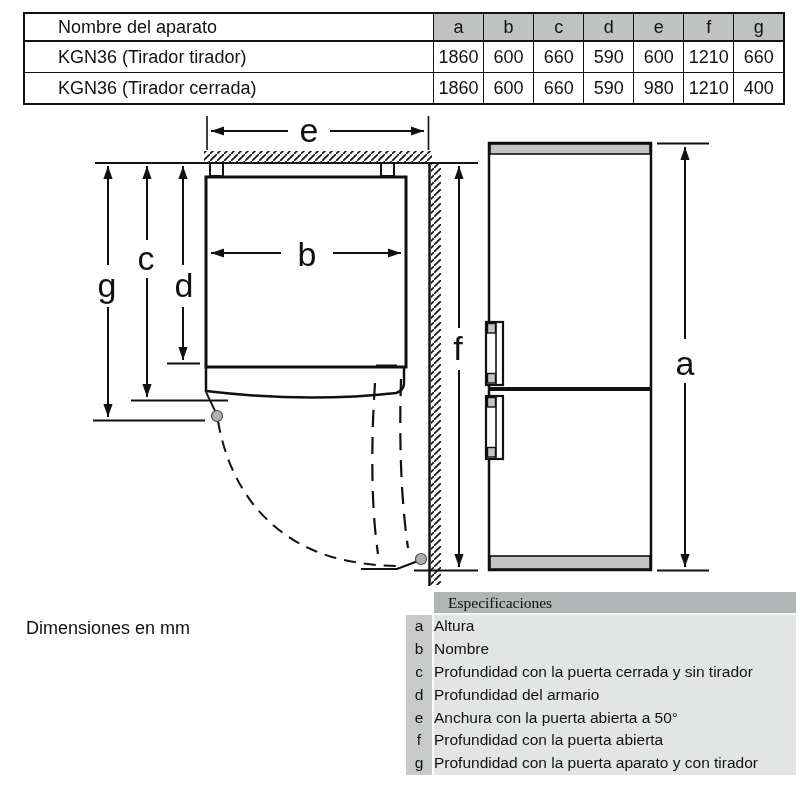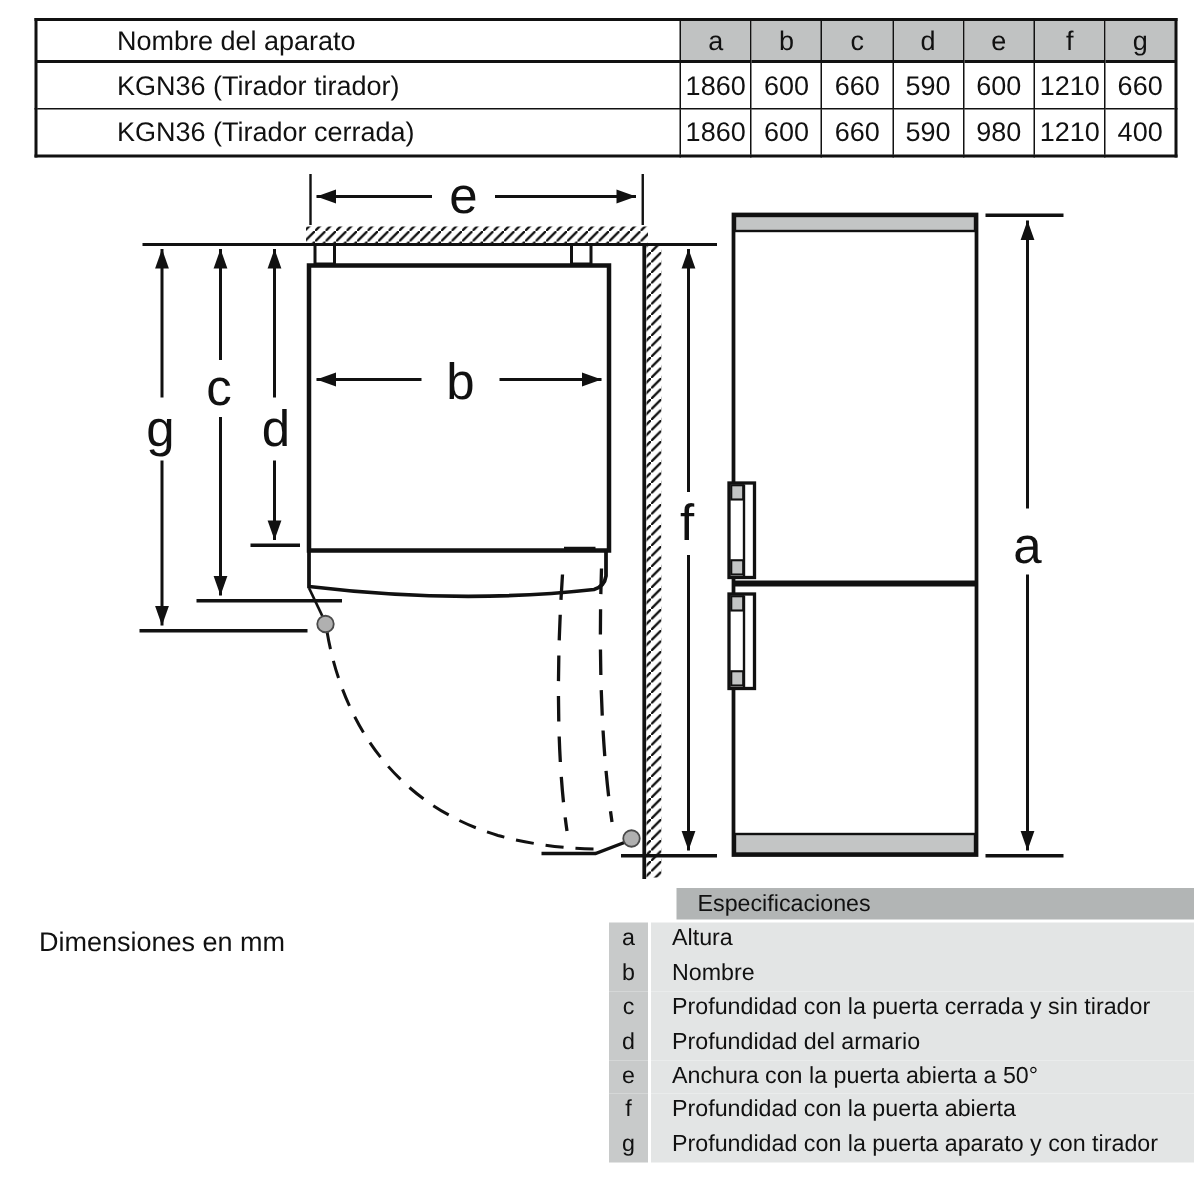--- a/index.html
+++ b/index.html
@@ -5,39 +5,39 @@
   html,body{margin:0;padding:0;background:#fff;}
   #stage{position:relative;width:800px;height:800px;background:#fff;overflow:hidden;
          font-family:"Liberation Sans", sans-serif;color:#111;}
 
   
   table.spec-table{position:absolute;left:23px;top:12px;width:762px;
     border-collapse:collapse;table-layout:fixed;font-size:18px;color:#111;}
   table.spec-table td{border:1.5px solid #111;background:#fff;text-align:center;
     vertical-align:middle;height:30px;padding:0;overflow:hidden;white-space:nowrap;}
   table.spec-table tr.hdr td{height:26px;}
-  table.spec-table td.name{text-align:left;padding-left:53px;width:375px;}
+  table.spec-table td.name{text-align:left;padding-left:33px;width:375px;}
   table.spec-table td.dim-h{background:#c0c2c2;}
   table.spec-table{border:2px solid #111;}
   table.spec-table tr.hdr td{border-bottom:2px solid #111;}
 
   
   svg#diagram{position:absolute;left:0;top:0;}
   .lbl{font-family:"Liberation Sans", sans-serif;font-size:34px;fill:#111;}
 
   
   .footnote{position:absolute;left:26px;top:618px;font-size:18px;text-align:center;}
 
   
   .legend{position:absolute;left:406px;top:592px;width:390px;font-size:15.5px;}
-  .legend-header{margin-left:45px;background:#b2b5b5;height:21px;line-height:21px;
-    padding-left:14px;margin-bottom:2px;}
+  .legend-header{margin-left:28px;background:#b2b5b5;height:21px;line-height:21px;
+    padding-left:14px;margin-bottom:2px;font-family:Liberation Serif, serif;}
   .legend-row{display:flex;height:22.9px;line-height:22.9px;}
   .legend-key{width:26px;background:#c8caca;text-align:center;margin-right:2px;flex:none;}
-  .legend-text{flex:1;background:#e3e5e5;padding-left:14px;white-space:nowrap;overflow:hidden;}
+  .legend-text{flex:1;background:#e3e5e5;white-space:nowrap;overflow:hidden;}
 </style>
 </head>
 <body>
 
 <div id="stage">
 
   <table class="spec-table">
     <tbody>
       <tr class="hdr">
         <td class="name">Nombre del aparato</td>

